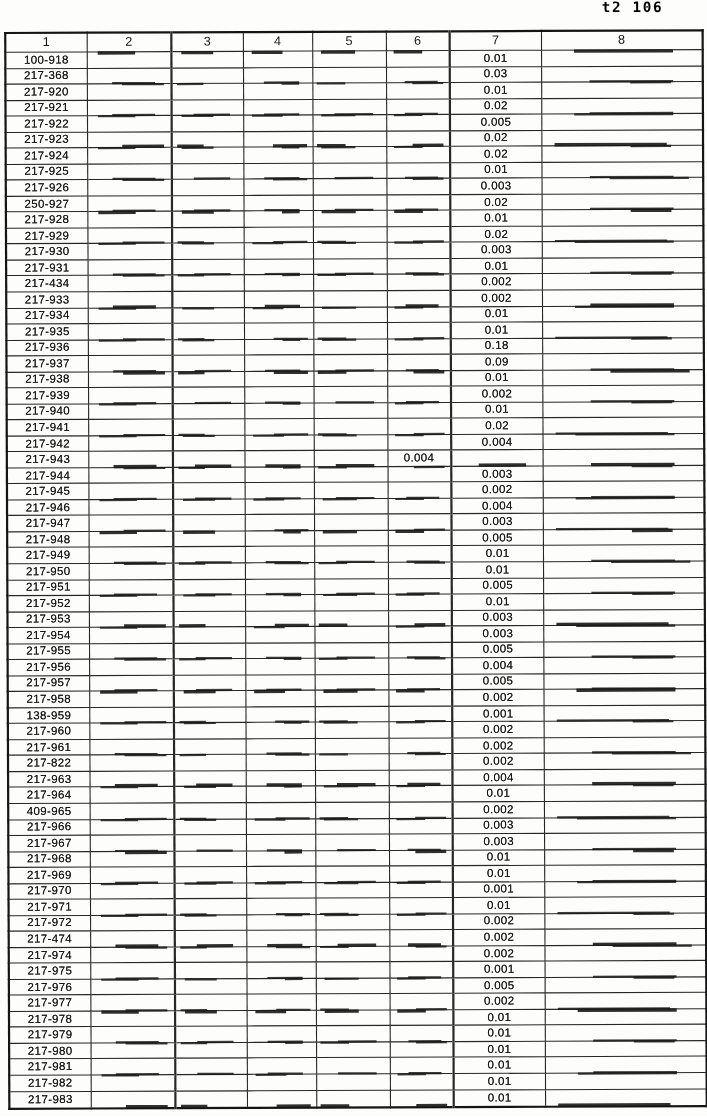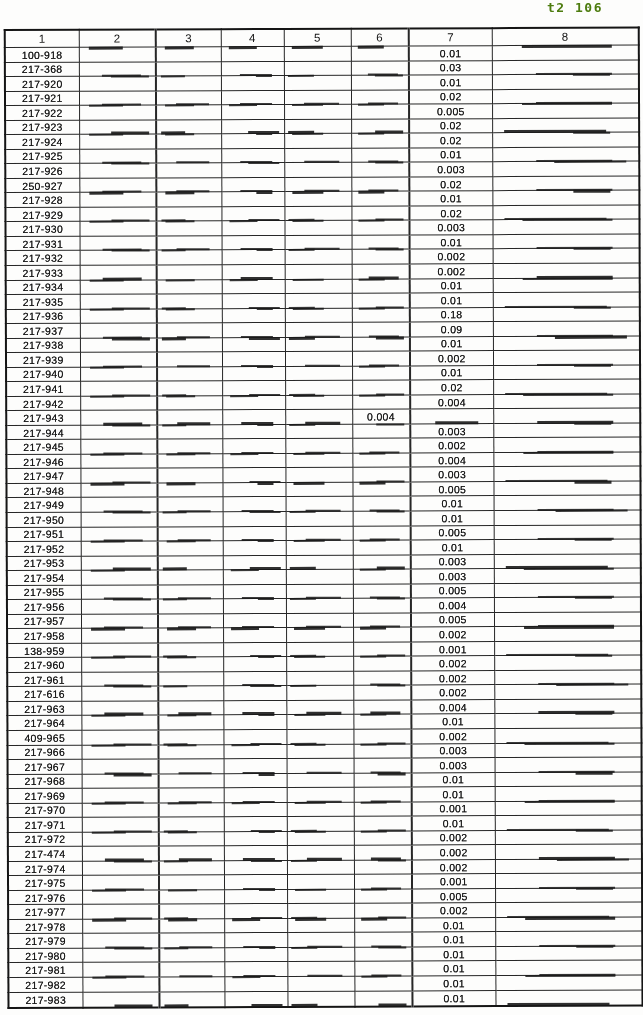--- a/index.html
+++ b/index.html
@@ -15,21 +15,21 @@
     color: #1b1b1b;
     overflow: hidden;
   }
   .stamp {
     position: absolute;
     top: 0px;
     right: 40px;
     font-weight: bold;
     font-size: 13px;
     letter-spacing: 1.5px;
-    color: #4d7c0f;
+    color: #000000;
     font-family: "DejaVu Sans Mono", monospace;
   }
   table.grid {
     position: absolute;
     left: 6px;
     top: 29px;
     width: 634px;
     height: 980px;
     border-collapse: collapse;
     table-layout: fixed;
@@ -245,21 +245,21 @@
           <td>217-931</td>
           <td class="blank"></td>
           <td class="blank"></td>
           <td class="blank"></td>
           <td class="blank"></td>
           <td class="blank"></td>
           <td>0.01</td>
           <td class="blank"></td>
         </tr>
         <tr>
-          <td>217-932</td>
+          <td>217-434</td>
           <td class="blank"></td>
           <td class="blank"></td>
           <td class="blank"></td>
           <td class="blank"></td>
           <td class="blank"></td>
           <td>0.002</td>
           <td class="blank"></td>
         </tr>
         <tr>
           <td>217-933</td>
@@ -545,21 +545,21 @@
           <td>217-961</td>
           <td class="blank"></td>
           <td class="blank"></td>
           <td class="blank"></td>
           <td class="blank"></td>
           <td class="blank"></td>
           <td>0.002</td>
           <td class="blank"></td>
         </tr>
         <tr>
-          <td>217-616</td>
+          <td>217-822</td>
           <td class="blank"></td>
           <td class="blank"></td>
           <td class="blank"></td>
           <td class="blank"></td>
           <td class="blank"></td>
           <td>0.002</td>
           <td class="blank"></td>
         </tr>
         <tr>
           <td>217-963</td>

